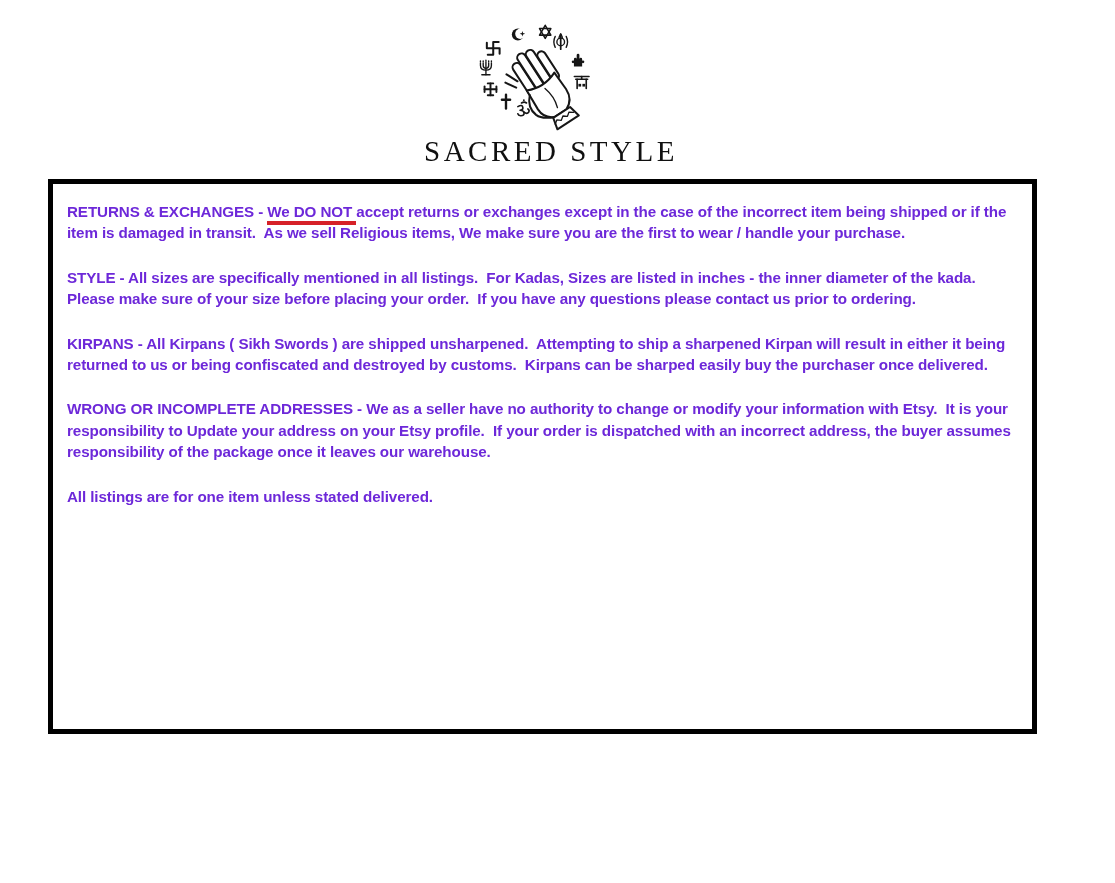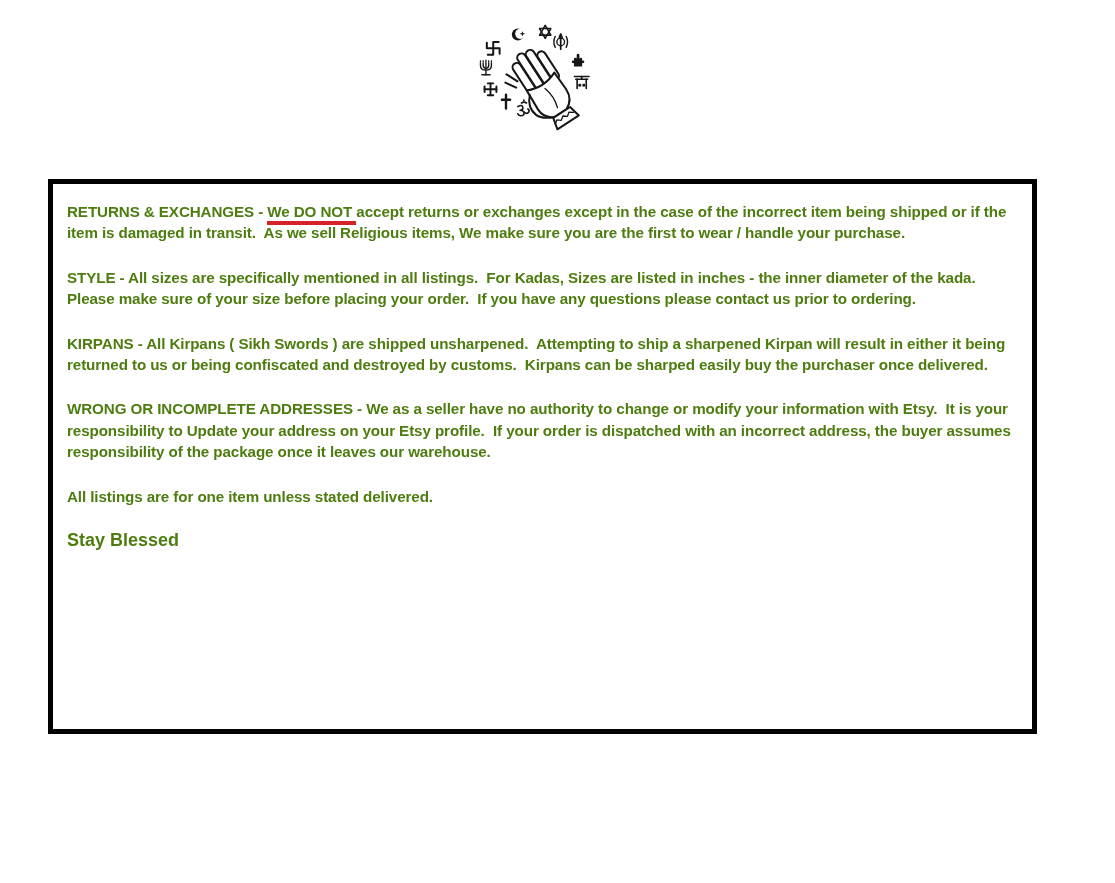--- a/index.html
+++ b/index.html
@@ -23,21 +23,21 @@
 
   
   .policy-box{
     position:absolute;left:48px;top:179px;
     width:989px;height:555px;box-sizing:border-box;
     border:5px solid #000000;background:#ffffff;
     padding:17px 15px 0 14px;
   }
   .para{
     margin:0 0 23px 0;
-    font-size:15.2px;font-weight:700;color:#4d7c0f;
+    font-size:15.2px;font-weight:700;color:#6d28d9;
     line-height:21.4px;letter-spacing:-0.1px;
     white-space:pre-wrap;
   }
   .red-ul{
     border-bottom:4px solid #d62128;
     padding-bottom:1px;
   }
   .signoff{font-size:18px;margin-bottom:0;letter-spacing:0;}
 </style>
 </head>
@@ -125,26 +125,26 @@
       </g>
 
       <g transform="translate(70 99)" stroke-width="1.8">
         <path d="M-2 -8 Q1 -10 3.5 -8"></path>
         <circle cx="0.6" cy="-11" r="1" fill="#161616" stroke="none"></circle>
         <path d="M-6 -4 Q-1 -7 -0.5 -3 Q-0.2 -0.5 -3.5 0 Q0.5 0.2 0.8 3 Q1 6.2 -3 6 Q-5.5 5.8 -6 3.8"></path>
         <path d="M0.8 2 Q4 4.8 6 1.8 Q7 -0.4 5 -1.5"></path>
       </g>
     </svg>
 
+    <div class="brand">SACRED STYLE</div>
   </header>
 
   <section class="policy-box">
     <div>
         <p class="para"><span>RETURNS &amp; EXCHANGES</span> - <span class="red-ul">We DO NOT </span><span>accept returns or exchanges except in the case of the incorrect item being shipped or if the item is damaged in transit.  As we sell Religious items, We make sure you are the first to wear / handle your purchase.</span></p>
         <p class="para"><span>STYLE</span> - <span>All sizes are specifically mentioned in all listings.  For Kadas, Sizes are listed in inches - the inner diameter of the kada.  Please make sure of your size before placing your order.  If you have any questions please contact us prior to ordering.</span></p>
         <p class="para"><span>KIRPANS</span> - <span>All Kirpans ( Sikh Swords ) are shipped unsharpened.  Attempting to ship a sharpened Kirpan will result in either it being returned to us or being confiscated and destroyed by customs.  Kirpans can be sharped easily buy the purchaser once delivered.</span></p>
         <p class="para"><span>WRONG OR INCOMPLETE ADDRESSES</span> - <span>We as a seller have no authority to change or modify your information with Etsy.  It is your responsibility to Update your address on your Etsy profile.  If your order is dispatched with an incorrect address, the buyer assumes responsibility of the package once it leaves our warehouse.</span></p>
       </div>
     <p class="para">All listings are for one item unless stated delivered.</p>
-    <p class="para signoff">Stay Blessed</p>
   </section>
 
 </div>
 
 </body></html>

